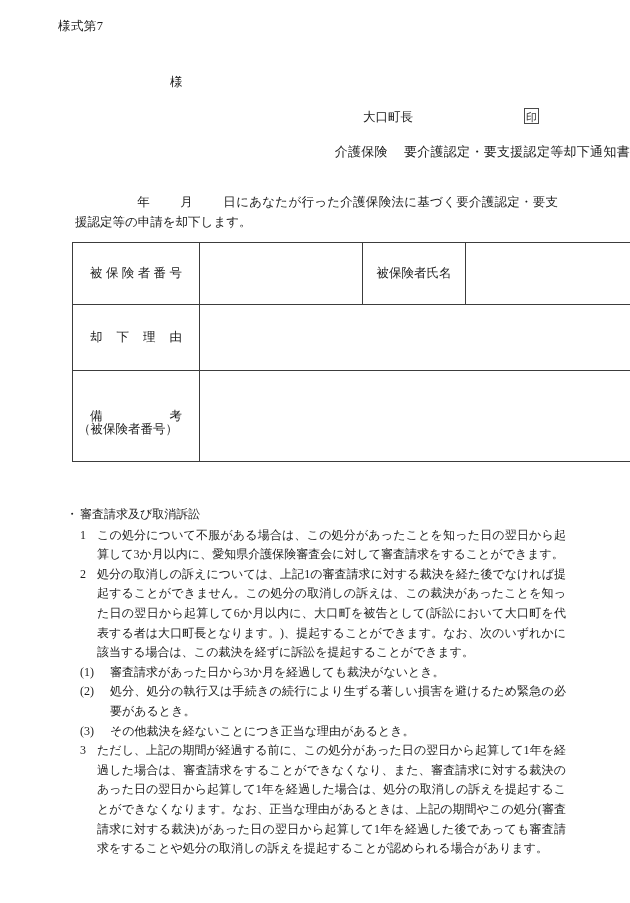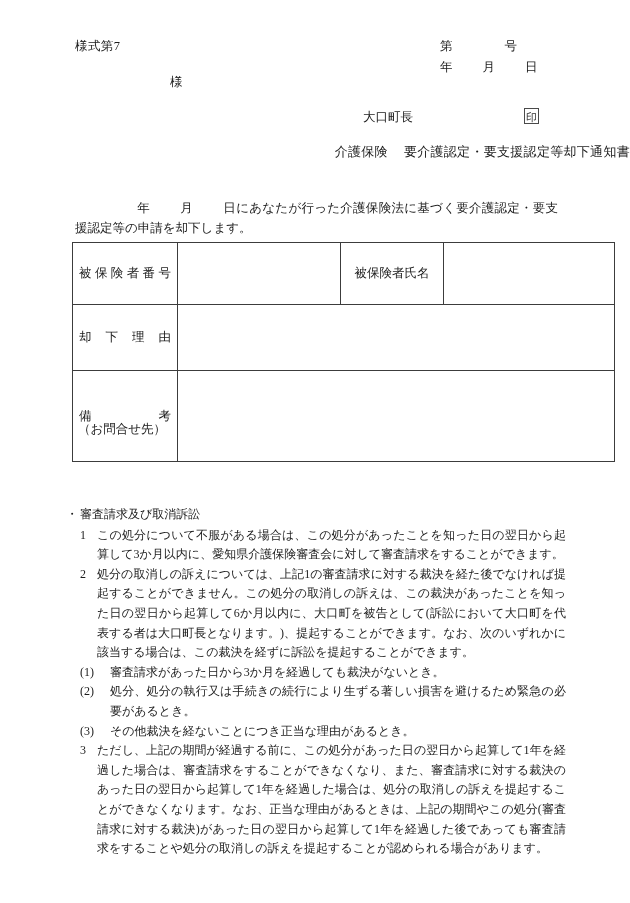--- a/index.html
+++ b/index.html
@@ -18,26 +18,25 @@
     width: 630px;
     height: 903px;
     background: #ffffff;
     box-sizing: border-box;
     overflow: hidden;
   }
 
   
   .form-no {
     position: absolute;
-    left: 75px;
+    left: 58px;
     top: 18px;
     font-size: 12.5px;
     letter-spacing: 0.4px;
     white-space: nowrap;
-    margin-top: 20px;
   }
   .doc-meta {
     position: absolute;
     left: 440px;
     top: 36px;
     font-size: 12.5px;
     line-height: 21px;
     white-space: nowrap;
   }
   .doc-meta .row { display: block; }
@@ -83,21 +82,21 @@
     font-size: 13px;
     letter-spacing: 0.3px;
     white-space: nowrap;
   }
   .doc-title .gap { display: inline-block; width: 16px; }
 
   
   .body-para {
     position: absolute;
     left: 75px;
-    top: 198px;
+    top: 192px;
     width: 483px;
     font-size: 12.5px;
     line-height: 20px;
     text-align: justify;
   }
   .body-para .lead { display: inline-block; width: 62px; }
   .body-para .sp-d1 { display: inline-block; width: 30px; }
   .body-para .sp-d2 { display: inline-block; width: 30px; }
 
   
@@ -115,21 +114,21 @@
     padding: 16px 8px;
     vertical-align: middle;
   }
   .form-table .lbl {
     text-align: center;
     white-space: nowrap;
   }
   .form-table .lbl-spread {
     text-align: justify;
     text-align-last: justify;
-    padding: 0 6px;
+    padding: 0 17px;
   }
   .r1 td { height: 29px; }
   .r2 td { height: 33px; }
   .r3 td { height: 58px; }
   .c-lbl1 { width: 92px; }
   .c-val1 { width: 146px; }
   .c-lbl2 { width: 86px; }
   .c-val2 { width: 154px; }
 
   
@@ -178,24 +177,20 @@
     white-space: nowrap;
   }
 </style>
 </head>
 <body>
 
 <div class="page">
 
   <div class="form-no">様式第7</div>
 
-  <div class="doc-meta">
-    <span class="row"><span>第</span><span class="sp-wide"></span><span>号</span></span>
-    <span class="row"><span>年</span><span class="sp-mid"></span><span>月</span><span class="sp-mid"></span><span>日</span></span>
-  </div>
 
   <div class="addressee">様</div>
 
   <div class="issuer-line">大口町長</div>
   <div class="seal-box">印</div>
 
   <div class="doc-title"><span>介護保険</span><span class="gap"></span><span>要介護認定・要支援認定等却下通知書</span></div>
 
   <div class="body-para"><span class="lead"></span><span>年</span><span class="sp-d1"></span><span>月</span><span class="sp-d2"></span><span>日にあなたが行った介護保険法に基づく要介護認定・要支援認定</span><span>等の申請を却下します。</span></div>
 
@@ -211,21 +206,21 @@
       <td class="lbl lbl-spread c-lbl1">却下理由</td>
       <td colspan="3"></td>
     </tr>
     <tr class="r3">
       <td class="lbl lbl-spread c-lbl1">備考</td>
       <td colspan="3"></td>
     </tr>
   </tbody>
     </table>
 
-  <div class="contact">（お問合せ先）</div>
+  <div class="contact">（被保険者番号）</div>
 
   <div class="appeals">
     <div class="appeals-head"><span class="dot">・</span><span>審査請求及び取消訴訟</span></div>
 
     <div class="item">
       <span class="num">1</span>
       <span>この処分について不服がある場合は、この処分があったことを知った日の翌日から起算して3か月以内に、愛知県介護保険審査会に対して審査請求をすることができます。</span>
     </div>
 
     <div class="item">

